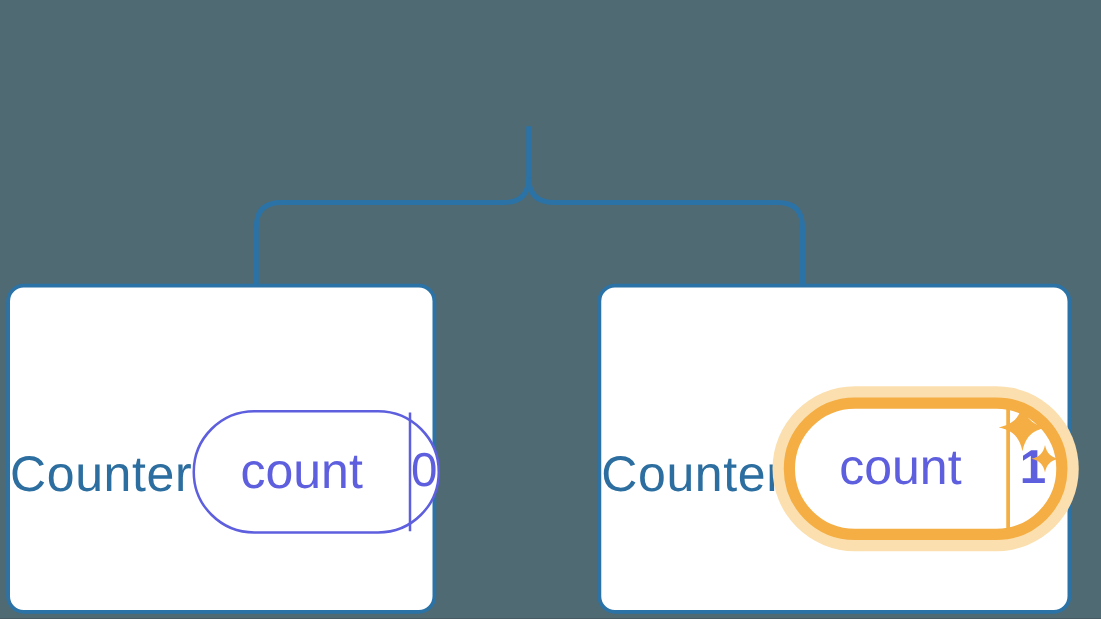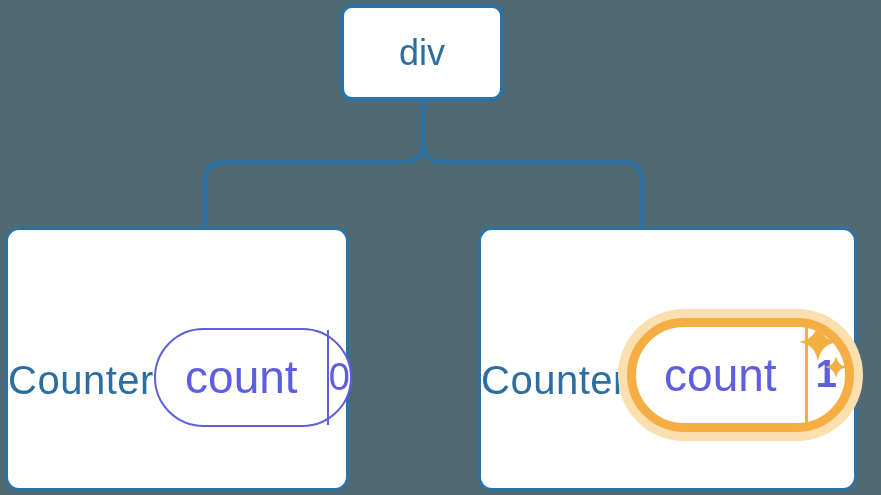--- a/index.html
+++ b/index.html
@@ -77,21 +77,21 @@
     width: 266px;
     height: 99px;
     margin-top: 36px;
   }
   .pill-key {
     flex: 0 0 173px;
     display: flex;
     align-items: center;
     justify-content: center;
     color: var(--state-purple);
-    font-size: 46px;
+    font-size: 40px;
     border-right: 2px solid var(--state-purple);
   }
   .pill-value {
     flex: 1;
     display: flex;
     align-items: center;
     justify-content: center;
     color: var(--state-purple);
     font-size: 38px;
   }
@@ -121,23 +121,20 @@
 </head>
 <body>
 
 <div class="canvas">
 
   <svg class="connectors" viewBox="0 0 881 495" aria-hidden="true">
     <path class="connector" d="M 423 101 L 423 142 Q 423 162 403 162 L 225 162 Q 205 162 205 182 L 205 228"></path>
     <path class="connector" d="M 423 142 Q 423 162 443 162 L 622 162 Q 642 162 642 182 L 642 228"></path>
   </svg>
 
-  <div class="node-root">
-    <span>div</span>
-  </div>
 
   <div class="card card-left">
     <div class="card-title">Counter</div>
     <div class="pill">
       <div class="pill-key">count</div>
       <div class="pill-value">0</div>
     </div>
   </div>
 
   <div class="card card-right">

